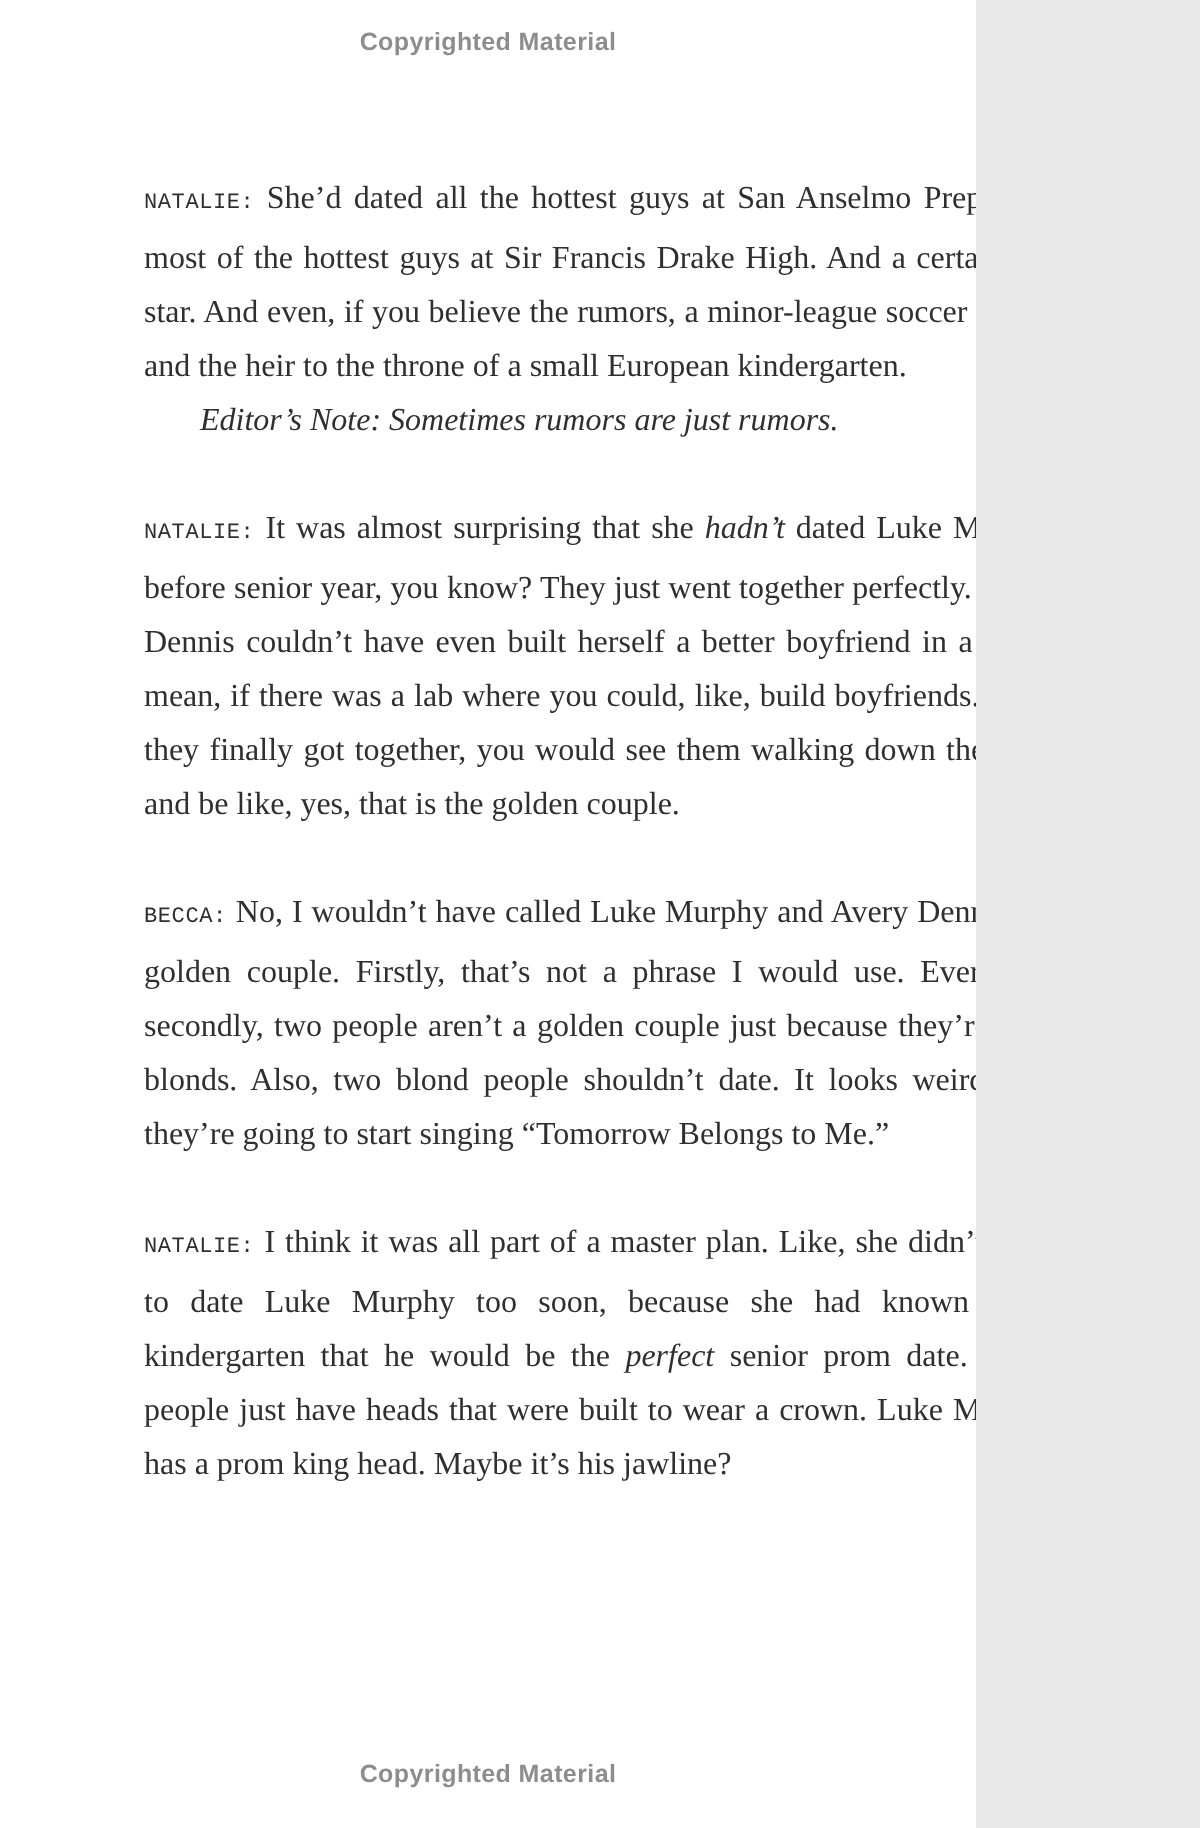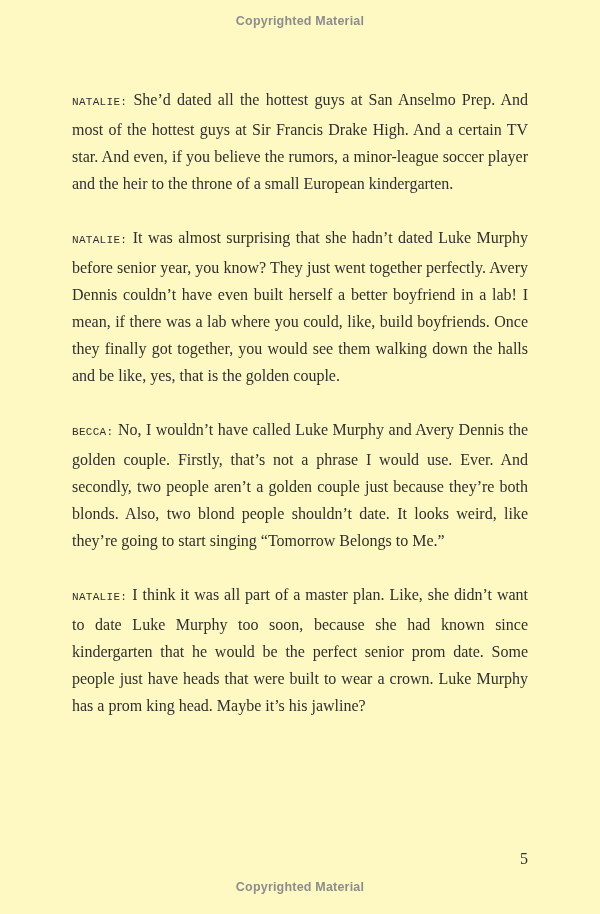--- a/index.html
+++ b/index.html
@@ -1,21 +1,21 @@
 <!DOCTYPE html>
 <html><head>
 <meta charset="utf-8">
 <style>
   * { margin: 0; padding: 0; box-sizing: border-box; }
   html, body { background: #e9e9e9; }
   .page {
     position: relative;
-    width: 600px;
+    width: 488px;
     height: 914px;
-    background: #fef9c3;
+    background: #ffffff;
     font-family: "Liberation Serif", serif;
     color: #2f2f2f;
     overflow: hidden;
   }
   .copyright-banner {
     position: absolute;
     left: 0;
     width: 100%;
     text-align: center;
     font-family: "Liberation Sans", sans-serif;
@@ -38,21 +38,21 @@
     text-align: justify;
     margin-top: 27px;
   }
   .para:first-child { margin-top: 0; }
   .speaker {
     font-family: Liberation Mono, monospace;
     font-size: 11px;
     letter-spacing: 0.3px;
     color: #2f2f2f;
   }
-  .run-italic { }
+  .run-italic { font-style: italic; }
   .editors-note {
     font-style: italic;
     text-indent: 28px;
     text-align: left;
   }
   .page-number {
     position: absolute;
     top: 850px;
     left: 72px;
     width: 456px;
@@ -63,20 +63,21 @@
 </style>
 </head>
 <body>
 
 <div class="page">
 
   <div class="copyright-banner copyright-top">Copyrighted Material</div>
 
   <div class="text-block" id="text-block">
       <div class="para"><span class="speaker">NATALIE:</span> <span class="run-normal">She’d dated all the hottest guys at San Anselmo Prep. And most of the hottest guys at Sir Francis Drake High. And a certain TV star. And even, if you believe the rumors, a minor-league soccer player and the heir to the throne of a small European kindergarten.</span></div>
+      <div class="editors-note">Editor’s Note: Sometimes rumors are just rumors.</div>
       <div class="para"><span class="speaker">NATALIE:</span> <span class="run-normal">It was almost surprising that she </span><span class="run-italic">hadn’t</span><span class="run-normal"> dated Luke Murphy before senior year, you know? They just went together perfectly. Avery Dennis couldn’t have even built herself a better boyfriend in a lab! I mean, if there was a lab where you could, like, build boyfriends. Once they finally got together, you would see them walking down the halls and be like, yes, that is the golden couple.</span></div>
       <div class="para"><span class="speaker">BECCA:</span> <span class="run-normal">No, I wouldn’t have called Luke Murphy and Avery Dennis the golden couple. Firstly, that’s not a phrase I would use. Ever. And secondly, two people aren’t a golden couple just because they’re both blonds. Also, two blond people shouldn’t date. It looks weird, like they’re going to start singing “Tomorrow Belongs to Me.”</span></div>
       <div class="para"><span class="speaker">NATALIE:</span> <span class="run-normal">I think it was all part of a master plan. Like, she didn’t want to date Luke Murphy too soon, because she had known since kindergarten that he would be the </span><span class="run-italic">perfect</span><span class="run-normal"> senior prom date. Some people just have heads that were built to wear a crown. Luke Murphy has a prom king head. Maybe it’s his jawline?</span></div>
     </div>
 
   <div class="page-number">5</div>
 
   <div class="copyright-banner copyright-bottom">Copyrighted Material</div>
 
 </div>

